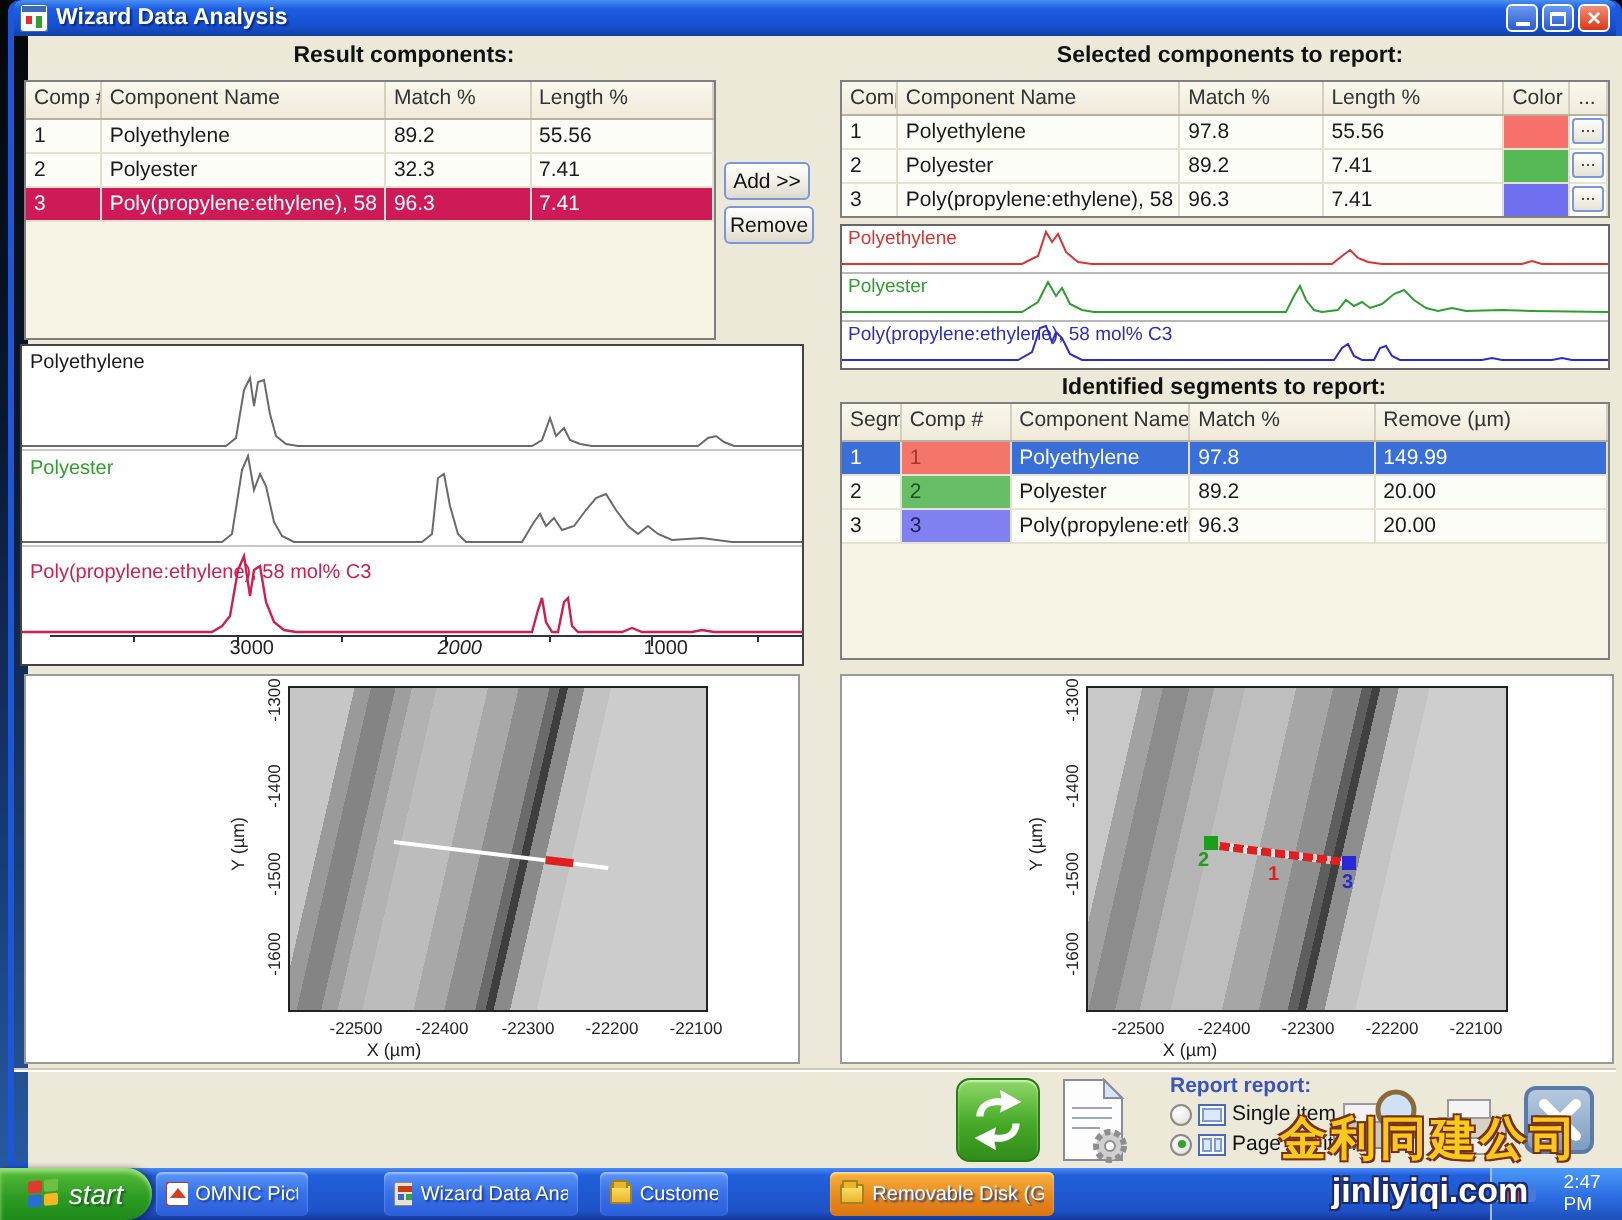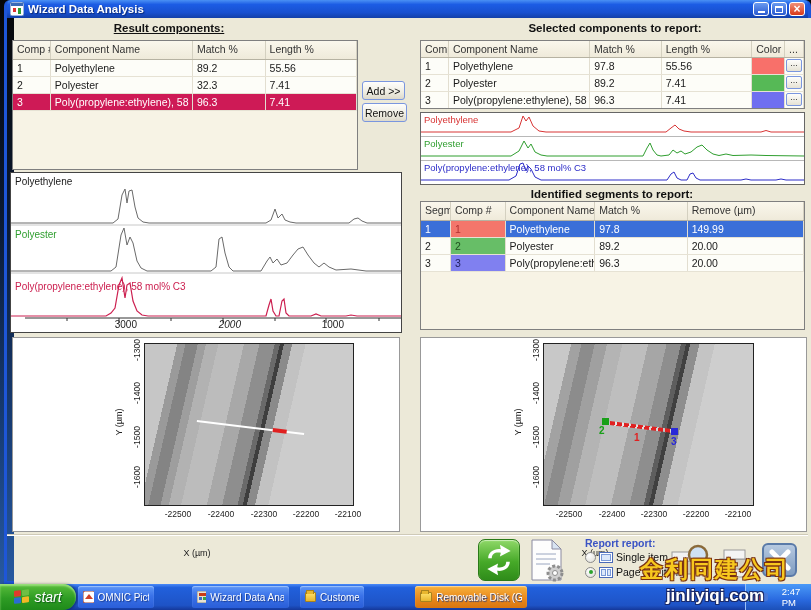--- a/index.html
+++ b/index.html
@@ -62,21 +62,21 @@
   #spectra .slabel { position:absolute; left:4px; font-size:10px; }
   #spectra .xt { position:absolute; width:36px; text-align:right; font-size:10px; color:#222; top:146px; }
 
   
   .map-panel { position:absolute; width:388px; height:195px; background:#fff; border:1px solid #999; }
   .map-img { position:absolute; top:5px; width:210px; height:163px; border:1px solid #222; overflow:hidden; background:#c6c6c6; }
   .stripes { position:absolute; left:-45px; top:-45px; width:300px; height:260px; transform:rotate(13deg); }
   .yt { position:absolute; width:34px; text-align:center; font-size:8.5px; color:#222; transform:rotate(-90deg); }
   .ylab { position:absolute; width:40px; text-align:center; font-size:9px; color:#222; transform:rotate(-90deg); }
   .xt2 { position:absolute; width:40px; text-align:center; font-size:8.5px; color:#222; }
-  .xlab { position:absolute; width:44px; text-align:center; font-size:9px; color:#222;margin-top:28px; }
+  .xlab { position:absolute; width:44px; text-align:center; font-size:9px; color:#222; }
   .mline { position:absolute; height:2px; background:#fff; transform-origin:left top; }
   .mseg-red { position:absolute; height:4px; background:#e02020; transform-origin:left top; }
   .mdash { position:absolute; height:4px; transform-origin:left top;
            background:repeating-linear-gradient(90deg,#e02020 0 5px,rgba(255,255,255,.65) 5px 7px); }
   .msq { position:absolute; width:7px; height:7px; }
   .mlabel { position:absolute; font-size:10px; font-weight:bold; }
 
   
   #toolbar-sep { position:absolute; left:7px; top:534px; width:801px; height:2px;
                  border-top:1px solid #cfcab8; border-bottom:1px solid #fff; }
@@ -152,21 +152,21 @@
       <span class="winbtn blue">
           <span class="restore-glyph"></span>
         </span>
       <span class="winbtn red">
           <span class="close-glyph">×</span>
         </span>
     </div>
     <div id="client"></div>
   </div>
 
-  <div class="sec-title" style="left:44px;top:22px;width:250px;text-decoration:underline;">Result components:</div>
+  <div class="sec-title" style="left:77px;top:22px;width:250px;">Result components:</div>
   <div class="sec-title" style="left:477px;top:188px;width:270px;">Identified segments to report:</div>
   <div class="sec-title" style="left:480px;top:22px;width:270px;">Selected components to report:</div>
 
   <div class="tbl" style="left:12px;top:40px;width:346px;height:130px;">
     <div class="tr hdr" style="height:19px;">
       <div class="td" style="width:38px;">Comp #</div>
       <div class="td" style="width:143px;">Component Name</div>
       <div class="td" style="width:73px;">Match %</div>
       <div class="td" style="width:92px;">Length %</div>
     </div>

